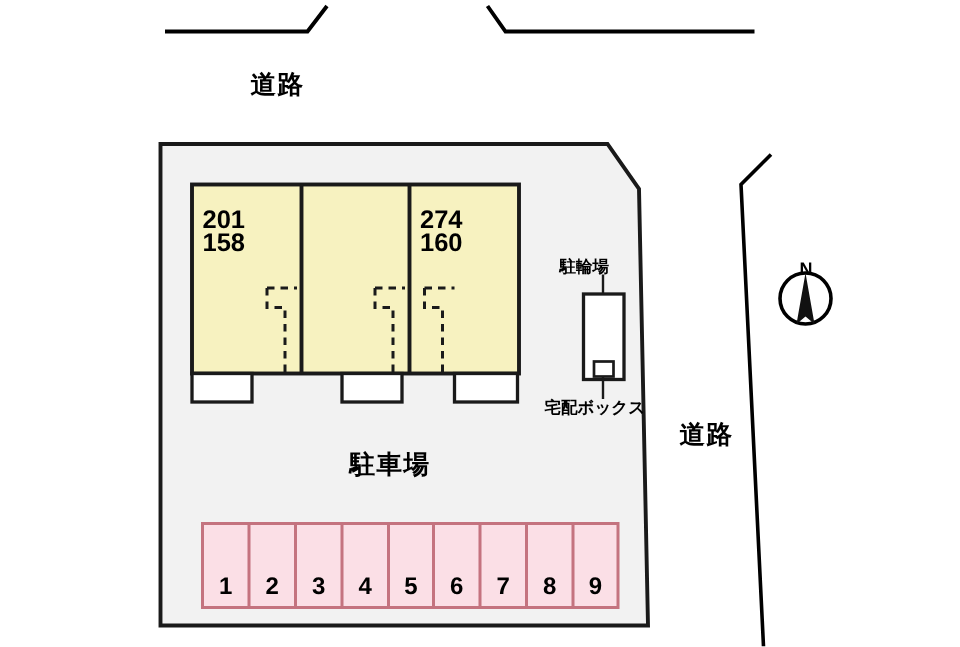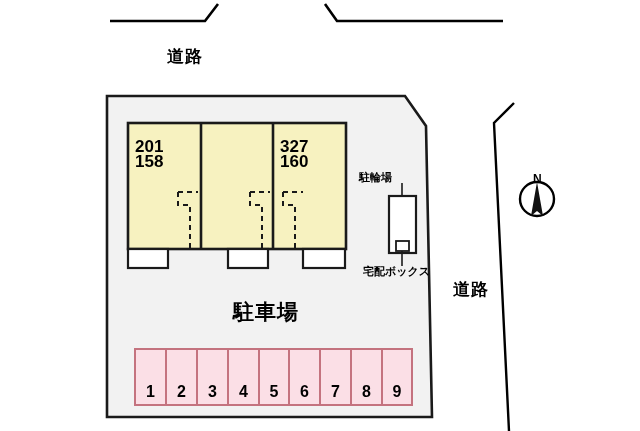--- a/index.html
+++ b/index.html
@@ -3,21 +3,21 @@
 <meta charset="utf-8">
 <style>
   html,body{margin:0;padding:0;background:#ffffff;}
   body{width:640px;height:431px;position:relative;overflow:hidden;
        font-family:"Liberation Sans","DejaVu Sans",sans-serif;}
   #stage{position:absolute;left:0;top:0;width:640px;height:431px;padding-left:19px;}
   svg#map{position:absolute;left:0;top:0;width:640px;height:431px;}
 
   .lbl{position:absolute;white-space:nowrap;color:#000;font-weight:700;}
   .lbl-road{font-size:17px;letter-spacing:1px;}
-  .lbl-parking{font-size:21px;letter-spacing:1px;}
+  .lbl-parking{font-size:17px;letter-spacing:1px;}
   .lbl-small{font-size:11px;letter-spacing:0px;}
   .unit-num{position:absolute;font-size:17px;font-weight:700;color:#000;
             text-align:left;line-height:15px;letter-spacing:0px;}
   .stall-num{position:absolute;font-size:16px;font-weight:700;color:#000;
              text-align:center;}
   .compass-n{position:absolute;font-size:12px;font-weight:700;color:#000;}
 </style>
 </head>
 <body>
 
@@ -86,30 +86,30 @@
       <polygon points="537,182 543,216 537,211 531,216" fill="#111111"></polygon>
     </g>
   </svg>
 
   <div class="lbl lbl-road" style="left:167px;top:45px;">道路</div>
 
   <div class="lbl lbl-road" style="left:453px;top:278px;">道路</div>
 
   <div class="lbl lbl-parking" style="left:233px;top:298px;">駐車場</div>
 
-  <div class="lbl lbl-small" style="left:359px;top:170px;">駐輪場</div>
+  <div class="lbl lbl-small" style="left:373px;top:170px;">駐輪場</div>
 
   <div class="lbl lbl-small" style="left:363px;top:264px;">宅配ボックス</div>
 
   <div class="unit-num" style="left:135px;top:139px;width:60px;">
     <div>201</div>
     <div>158</div>
   </div>
   <div class="unit-num" style="left:280px;top:139px;width:60px;">
-    <div>327</div>
+    <div>274</div>
     <div>160</div>
   </div>
 
   <div class="stall-num" style="left:135px;top:383px;width:31px;">1</div>
   <div class="stall-num" style="left:166px;top:383px;width:31px;">2</div>
   <div class="stall-num" style="left:197px;top:383px;width:31px;">3</div>
   <div class="stall-num" style="left:228px;top:383px;width:31px;">4</div>
   <div class="stall-num" style="left:259px;top:383px;width:30px;">5</div>
   <div class="stall-num" style="left:289px;top:383px;width:31px;">6</div>
   <div class="stall-num" style="left:320px;top:383px;width:31px;">7</div>

